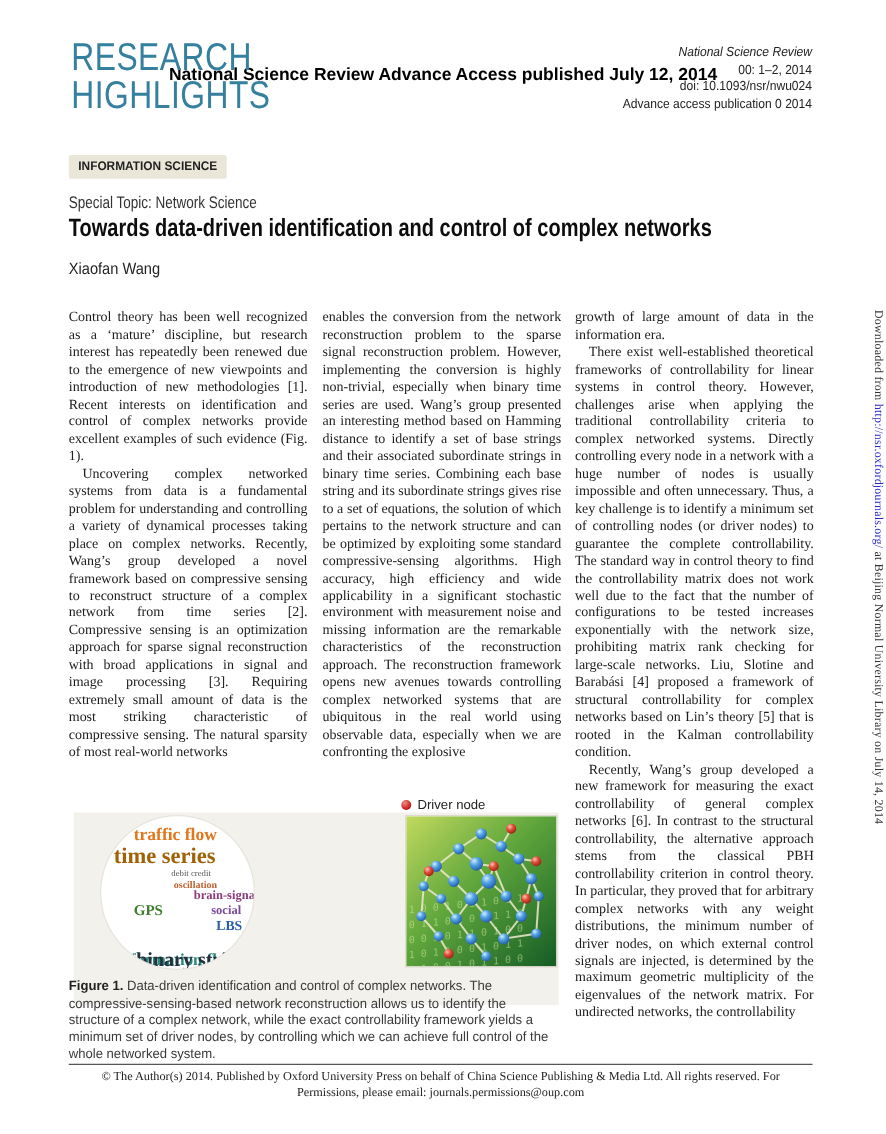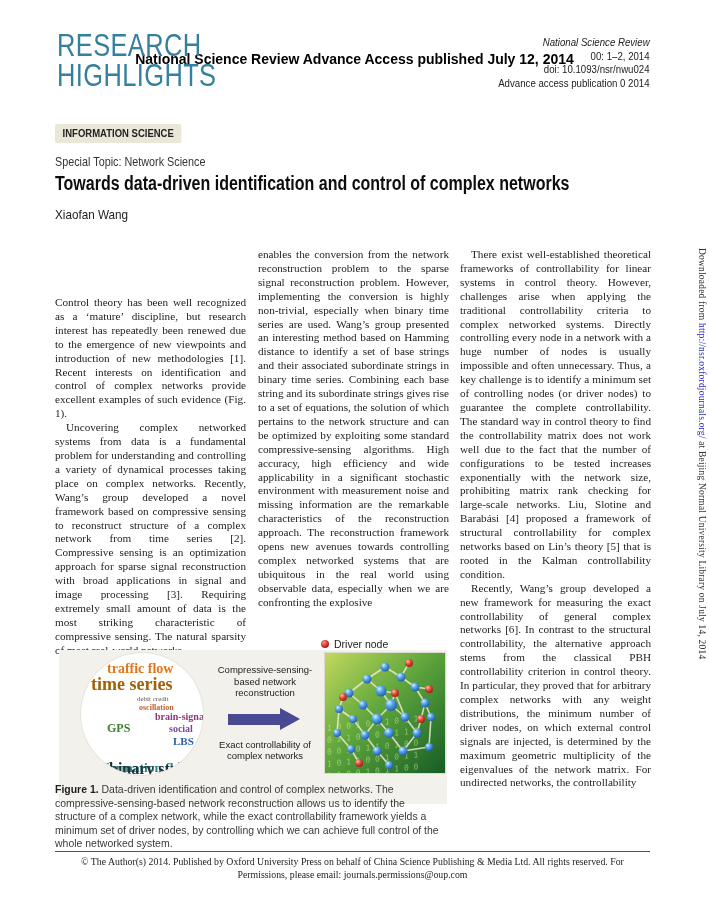--- a/index.html
+++ b/index.html
@@ -41,21 +41,21 @@
     position:absolute;left:55px;top:207px;color:#222;
     font-family:"Liberation Sans",sans-serif;font-size:13px;
     transform:scaleX(.9);transform-origin:left top;
   }
   .col{
     position:absolute;top:248px;width:191px;overflow:hidden;
     font-size:11.2px;line-height:13.9px;text-align:justify;color:#1c1c1c;
   }
   .col p{margin:0;}
   .col p.indent{text-indent:11px;}
-  .col1{left:55px;height:388px;margin-top:48px;}
+  .col1{left:55px;height:388px;}
   .col2{left:258px;height:388px;}
   .col3{left:460px;height:590px;}
 
   .figure-block{position:absolute;left:55px;top:638px;width:395px;height:200px;}
   .fig-legend{
     position:absolute;left:266px;top:0;display:flex;align-items:center;gap:5px;
     font-family:"Liberation Sans",sans-serif;font-size:10.5px;color:#222;
   }
   .legend-dot{
     width:8px;height:8px;border-radius:50%;display:inline-block;
@@ -136,20 +136,21 @@
 <div class="author">Xiaofan Wang</div>
 
 <div class="col col1">
   <p>Control theory has been well recognized as a ‘mature’ discipline, but research interest has repeatedly been renewed due to the emergence of new viewpoints and introduction of new methodologies [1]. Recent interests on identification and control of complex networks provide excellent examples of such evidence (Fig. 1).</p>
   <p class="indent">Uncovering complex networked systems from data is a fundamental problem for understanding and controlling a variety of dynamical processes taking place on complex networks. Recently, Wang’s group developed a novel framework based on compressive sensing to reconstruct structure of a complex network from time series [2]. Compressive sensing is an optimization approach for sparse signal reconstruction with broad applications in signal and image processing [3]. Requiring extremely small amount of data is the most striking characteristic of compressive sensing. The natural sparsity of most real-world networks</p>
 </div>
 <div class="col col2">
   <p>enables the conversion from the network reconstruction problem to the sparse signal reconstruction problem. However, implementing the conversion is highly non-trivial, especially when binary time series are used. Wang’s group presented an interesting method based on Hamming distance to identify a set of base strings and their associated subordinate strings in binary time series. Combining each base string and its subordinate strings gives rise to a set of equations, the solution of which pertains to the network structure and can be optimized by exploiting some standard compressive-sensing algorithms. High accuracy, high efficiency and wide applicability in a significant stochastic environment with measurement noise and missing information are the remarkable characteristics of the reconstruction approach. The reconstruction framework opens new avenues towards controlling complex networked systems that are ubiquitous in the real world using observable data, especially when we are confronting the explosive</p>
 </div>
 <div class="col col3">
+  <p>growth of large amount of data in the information era.</p>
   <p class="indent">There exist well-established theoretical frameworks of controllability for linear systems in control theory. However, challenges arise when applying the traditional controllability criteria to complex networked systems. Directly controlling every node in a network with a huge number of nodes is usually impossible and often unnecessary. Thus, a key challenge is to identify a minimum set of controlling nodes (or driver nodes) to guarantee the complete controllability. The standard way in control theory to find the controllability matrix does not work well due to the fact that the number of configurations to be tested increases exponentially with the network size, prohibiting matrix rank checking for large-scale networks. Liu, Slotine and Barabási [4] proposed a framework of structural controllability for complex networks based on Lin’s theory [5] that is rooted in the Kalman controllability condition.</p>
   <p class="indent">Recently, Wang’s group developed a new framework for measuring the exact controllability of general complex networks [6]. In contrast to the structural controllability, the alternative approach stems from the classical PBH controllability criterion in control theory. In particular, they proved that for arbitrary complex networks with any weight distributions, the minimum number of driver nodes, on which external control signals are injected, is determined by the maximum geometric multiplicity of the eigenvalues of the network matrix. For undirected networks, the controllability</p>
 </div>
 
 <div class="figure-block">
   <div class="fig-legend">
     <span class="legend-dot"></span>
     <span>Driver node</span>
   </div>
   <div class="fig-panel">
@@ -157,28 +158,20 @@
       <span class="wc-word w0" style="color: rgb(226, 118, 27);">traffic flow</span>
       <span class="wc-word w1" style="color: #a16207;">time series</span>
       <span class="wc-word w3" style="color: rgb(85, 85, 85);">debit credit</span>
       <span class="wc-word w4" style="color: rgb(192, 96, 48);">oscillation</span>
       <span class="wc-word w5" style="color: rgb(138, 58, 122);">brain-signal</span>
       <span class="wc-word w6" style="color: rgb(122, 74, 154);">social</span>
       <span class="wc-word w7" style="color: rgb(63, 125, 47); margin-left: 21px;">GPS</span>
       <span class="wc-word w8" style="color: rgb(42, 95, 168);">LBS</span>
       <span class="wc-word w9" style="color: rgb(42, 138, 120); margin-top: 15px;">information flow</span>
       <span class="wc-word w10" style="color: rgb(34, 48, 63);">binary string</span>
-    </div>
-    <div class="fig-middle">
-      <div>Compressive-sensing-based network reconstruction</div>
-      <div class="fig-arrow">
-        <div class="arrow-shaft"></div>
-        <div class="arrow-head"></div>
-      </div>
-      <div>Exact controllability of complex networks</div>
     </div>
     <svg class="network" viewBox="0 0 120 120" xmlns="http://www.w3.org/2000/svg">
       <defs>
         <linearGradient id="gbg" x1="0" y1="0" x2="1" y2="1">
           <stop offset="0" stop-color="#c2d95e"></stop>
           <stop offset="0.45" stop-color="#5fa63c"></stop>
           <stop offset="1" stop-color="#155c26"></stop>
         </linearGradient>
         <radialGradient id="gblue" cx="0.35" cy="0.3" r="0.9">
           <stop offset="0" stop-color="#d6ecff"></stop>

